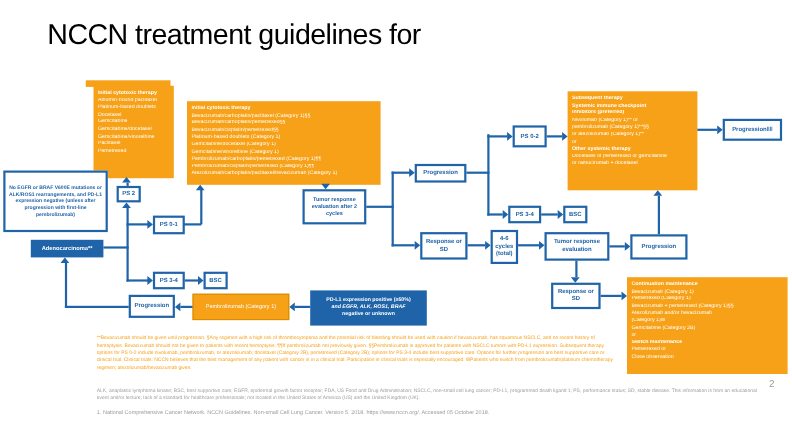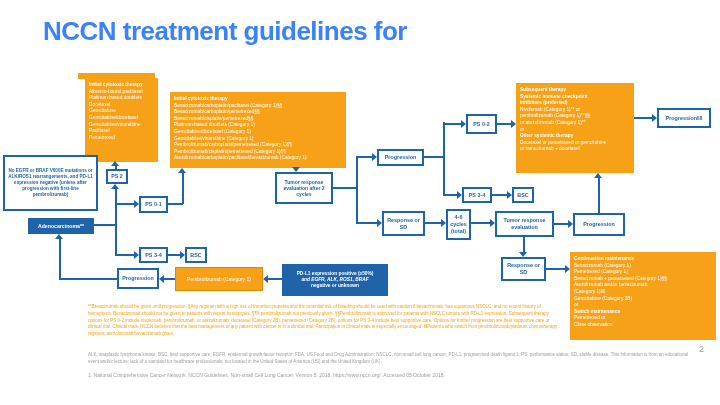--- a/index.html
+++ b/index.html
@@ -1,19 +1,19 @@
 <!DOCTYPE html>
 <html><head>
 <meta charset="utf-8">
 <style>
   html,body{margin:0;padding:0;background:#fff;}
   #stage{position:relative;width:720px;height:405px;background:#fff;overflow:hidden;
          font-family:"Liberation Sans",sans-serif;}
   .abs{position:absolute;box-sizing:border-box;}
-  .title{color:#3b82f6;font-weight:bold;font-size:26px;line-height:1.04;letter-spacing:-0.5px;}
+  .title{color:#000000;font-weight:normal;font-size:26px;line-height:1.04;letter-spacing:-0.5px;}
   .bar{background:#F6A118;}
   .obox{background:#F6A118;color:#fff;font-size:4.8px;line-height:1.38;padding:4px 4px;}
   .obox .ln{white-space:nowrap;overflow:hidden;}
   .ln.b{font-weight:bold;}
   .ln.i{font-style:italic;}
   .wbox{background:#fff;border:2px solid #1F63A8;color:#1F63A8;font-weight:bold;
         font-size:5.4px;line-height:1.25;display:flex;align-items:center;justify-content:center;
         text-align:center;padding:1px;}
   .bbox{background:#1F63A8;color:#fff;font-weight:bold;font-size:5.2px;line-height:1.3;
         display:flex;flex-direction:column;align-items:center;justify-content:center;text-align:center;}

